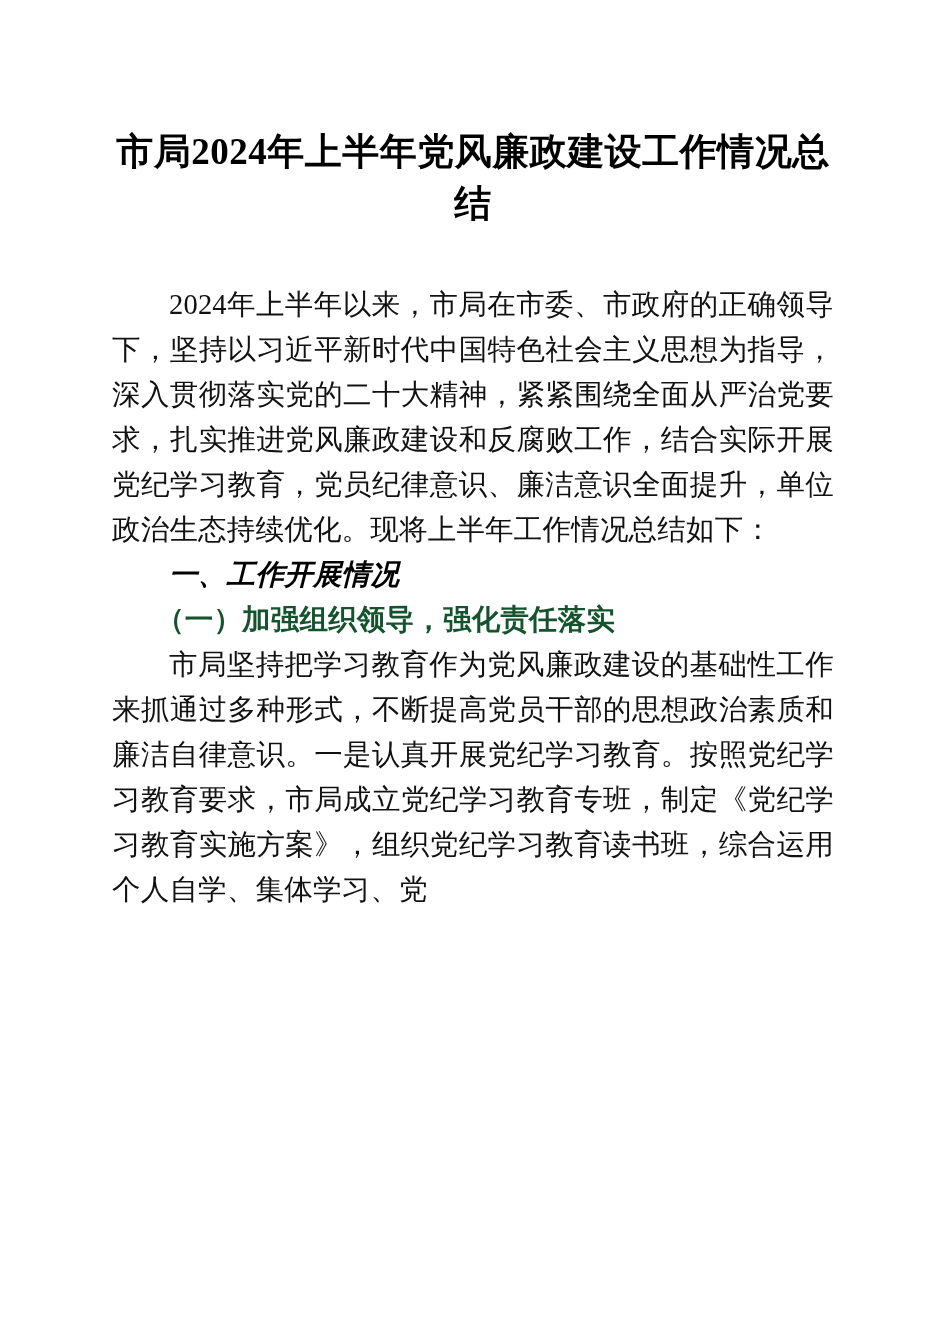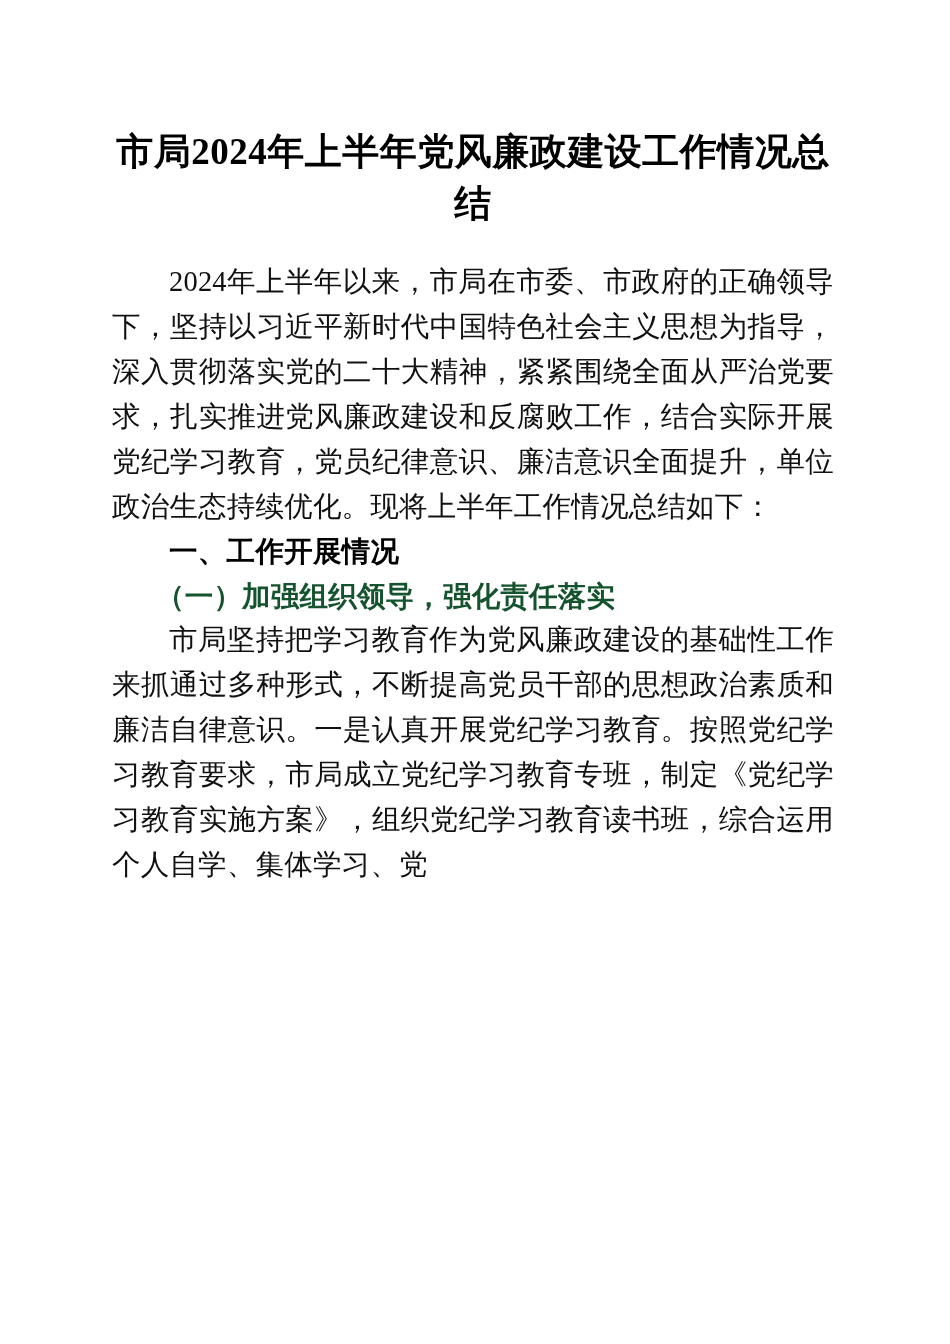--- a/index.html
+++ b/index.html
@@ -54,52 +54,52 @@
     font-size: 28.5px;
     line-height: 45px;
     text-align: justify;
     text-justify: inter-ideograph;
     text-indent: 57px;
     letter-spacing: 0.2px;
     color: #111;
   }
 
   .para.first-block {
-    margin-top: 29px;
+    margin-top: 52px;
   }
 
   
   .h1-cn {
     margin: 0;
     padding: 0;
     font-family: "Liberation Sans", "DejaVu Sans", sans-serif;
     font-weight: bold;
     font-size: 28.5px;
     line-height: 45px;
     text-indent: 57px;
     letter-spacing: 0.3px;
     color: #000;
+    font-style: italic;
   }
 
   
   .h2-cn {
     margin: 0;
     padding: 0;
     font-family: "Liberation Serif", "DejaVu Serif", serif;
     font-size: 28.5px;
     line-height: 45px;
     text-indent: 44px;
     letter-spacing: 0.2px;
     color: #14532d;
   }
 
   
   .para.clipped {
     overflow: hidden;
-    font-family: Liberation Mono, monospace;
   }
 </style>
 </head>
 <body>
 
 <div class="page">
   <div class="content">
 
     <h1 class="doc-title">市局2024年上半年党风廉政建设工作情况总结</h1>
 

